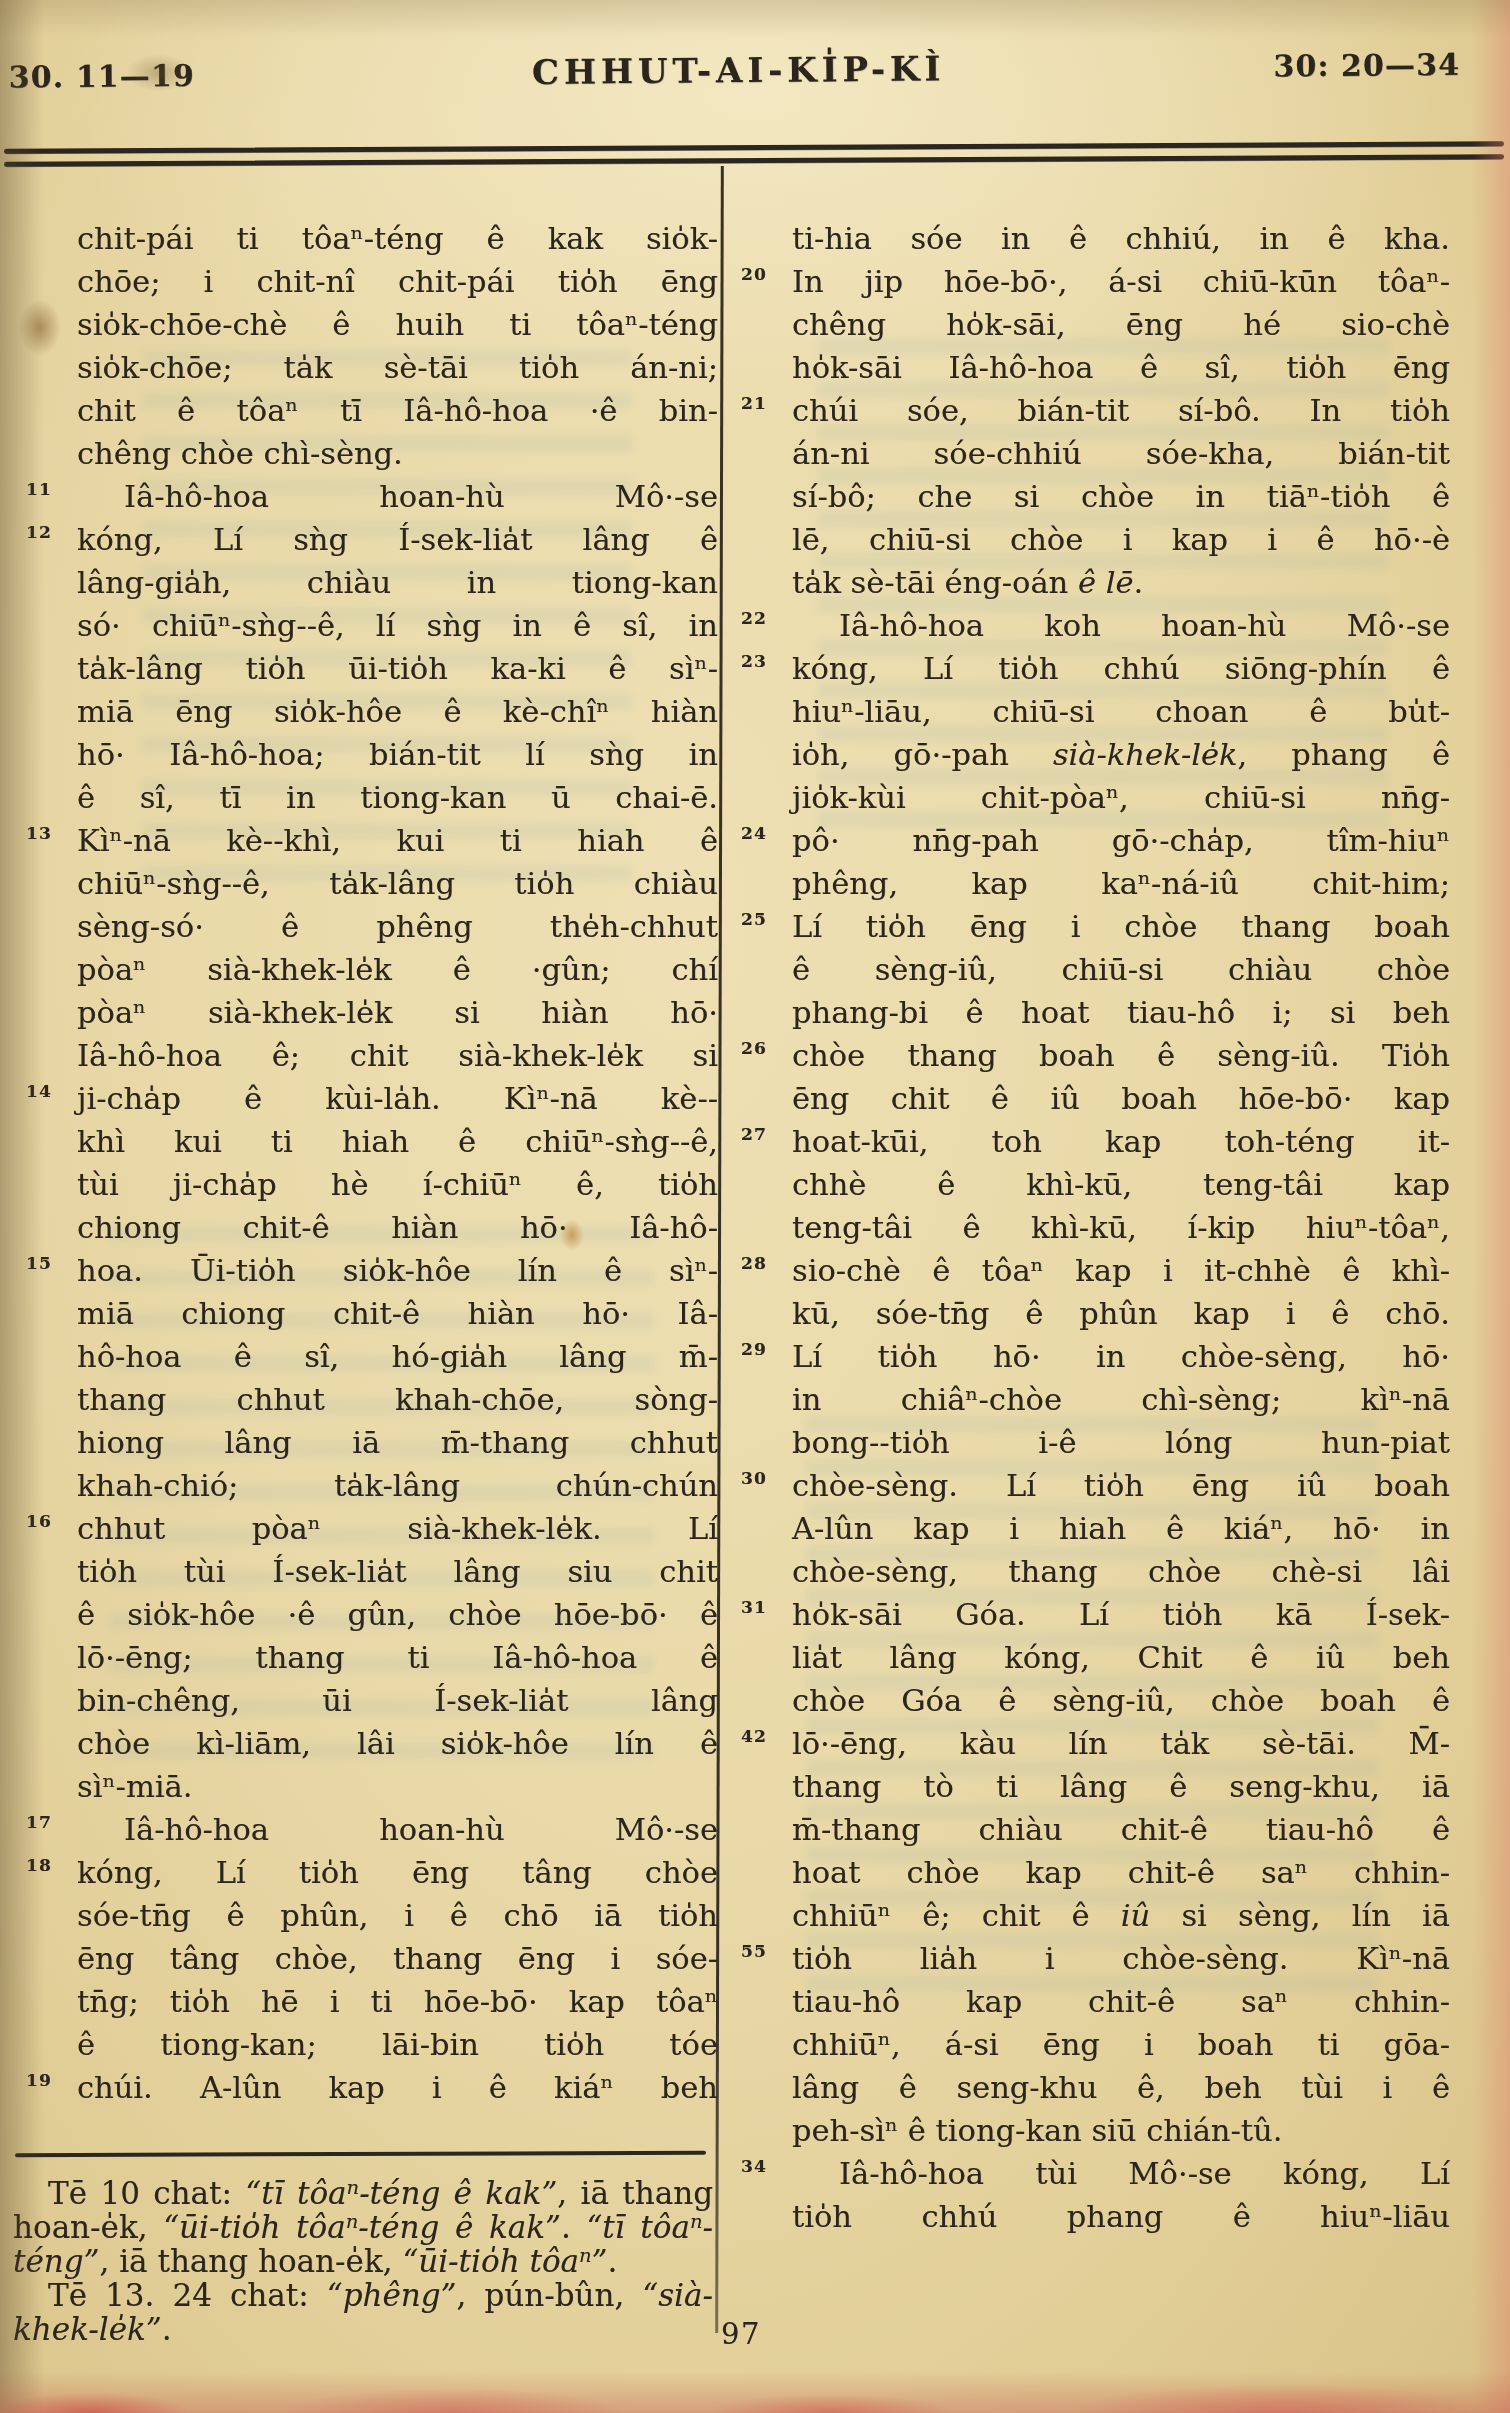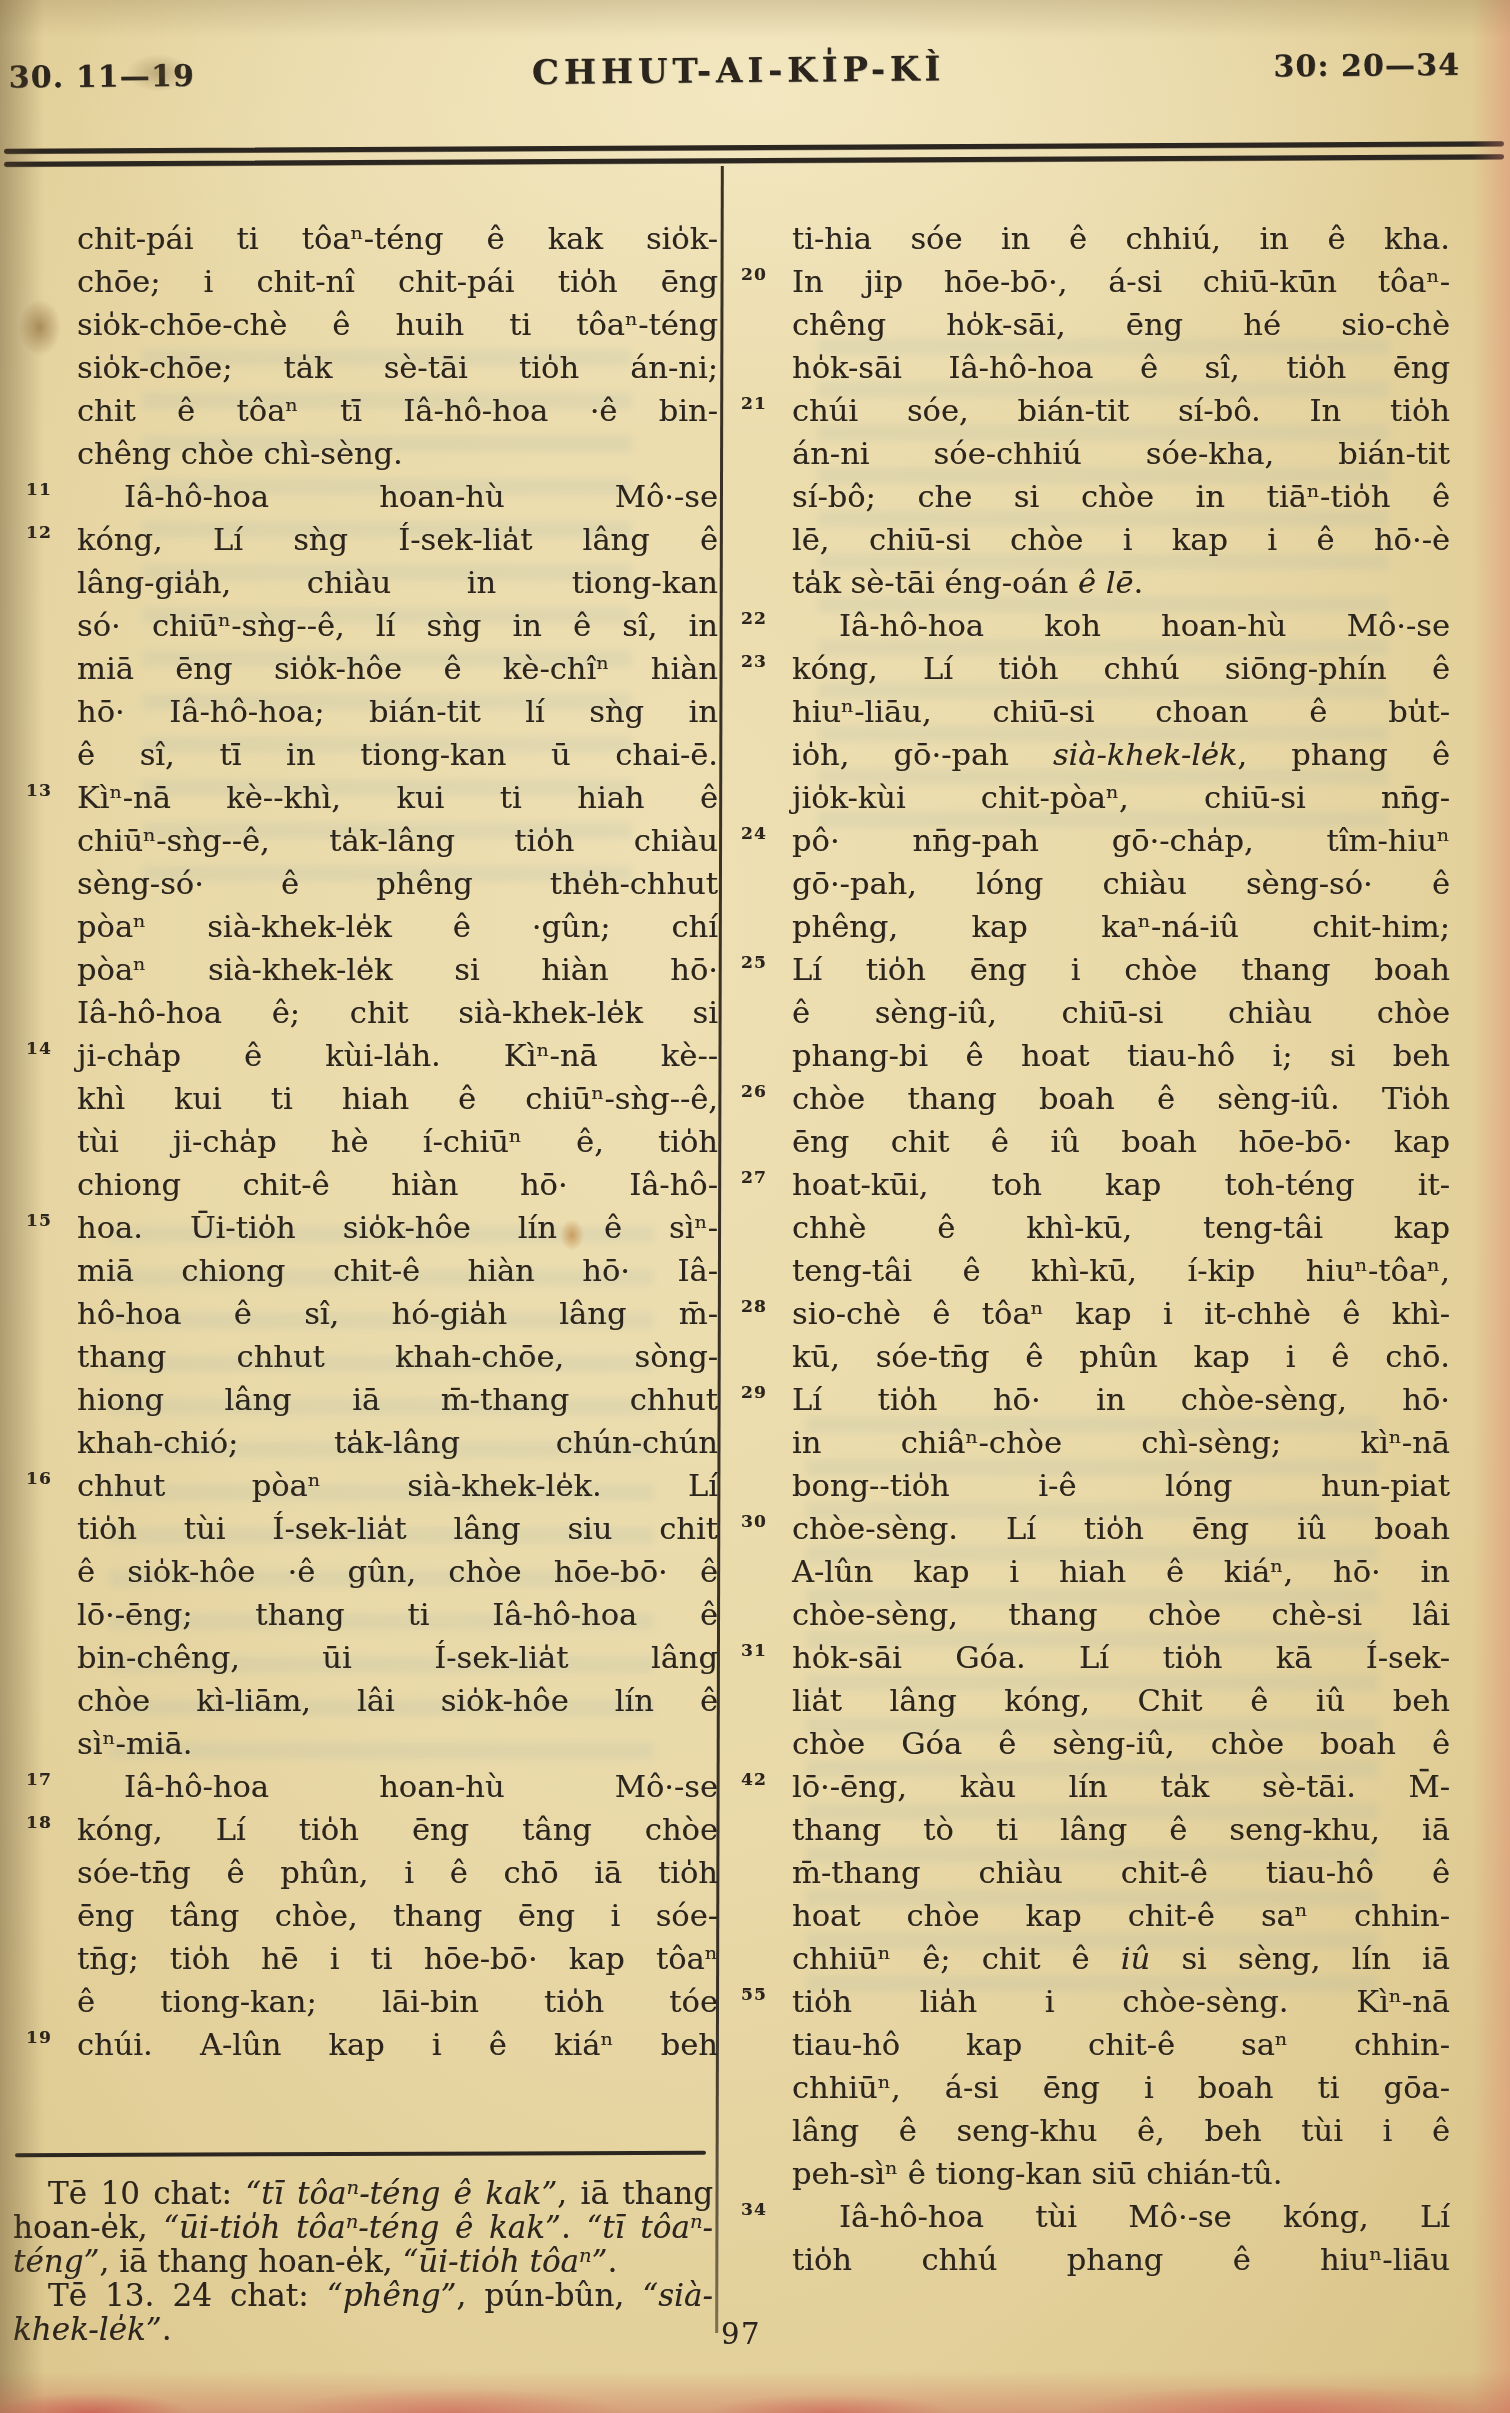--- a/index.html
+++ b/index.html
@@ -136,20 +136,23 @@
         <span class="vnum">12</span>
         <span class="ln">kóng, Lí sǹg Í-sek-lia̍t lâng ê</span>
       </div>
       <div class="ln-row">
         <span class="ln">lâng-gia̍h, chiàu in tiong-kan</span>
       </div>
       <div class="ln-row">
         <span class="ln">só· chiūⁿ-sǹg--ê, lí sǹg in ê sî, in</span>
       </div>
       <div class="ln-row">
+        <span class="ln">ta̍k-lâng tio̍h ūi-tio̍h ka-ki ê sìⁿ-</span>
+      </div>
+      <div class="ln-row">
         <span class="ln">miā ēng sio̍k-hôe ê kè-chîⁿ hiàn</span>
       </div>
       <div class="ln-row">
         <span class="ln">hō· Iâ-hô-hoa; bián-tit lí sǹg in</span>
       </div>
       <div class="ln-row">
         <span class="ln">ê sî, tī in tiong-kan ū chai-ē.</span>
       </div>
       <div class="ln-row">
         <span class="vnum">13</span>
@@ -292,23 +295,20 @@
       </div>
       <div class="ln-row">
         <span class="ln"><span>io̍h, gō·-pah </span><span class="it">sià-khek-le̍k</span><span>, phang ê</span></span>
       </div>
       <div class="ln-row">
         <span class="ln">jio̍k-kùi chit-pòaⁿ, chiū-si nn̄g-</span>
       </div>
       <div class="ln-row">
         <span class="vnum">24</span>
         <span class="ln">pô· nn̄g-pah gō·-cha̍p, tîm-hiuⁿ</span>
-      </div>
-      <div class="ln-row">
-        <span class="ln">gō·-pah, lóng chiàu sèng-só· ê</span>
       </div>
       <div class="ln-row">
         <span class="ln">phêng, kap kaⁿ-ná-iû chit-him;</span>
       </div>
       <div class="ln-row">
         <span class="vnum">25</span>
         <span class="ln">Lí tio̍h ēng i chòe thang boah</span>
       </div>
       <div class="ln-row">
         <span class="ln">ê sèng-iû, chiū-si chiàu chòe</span>

